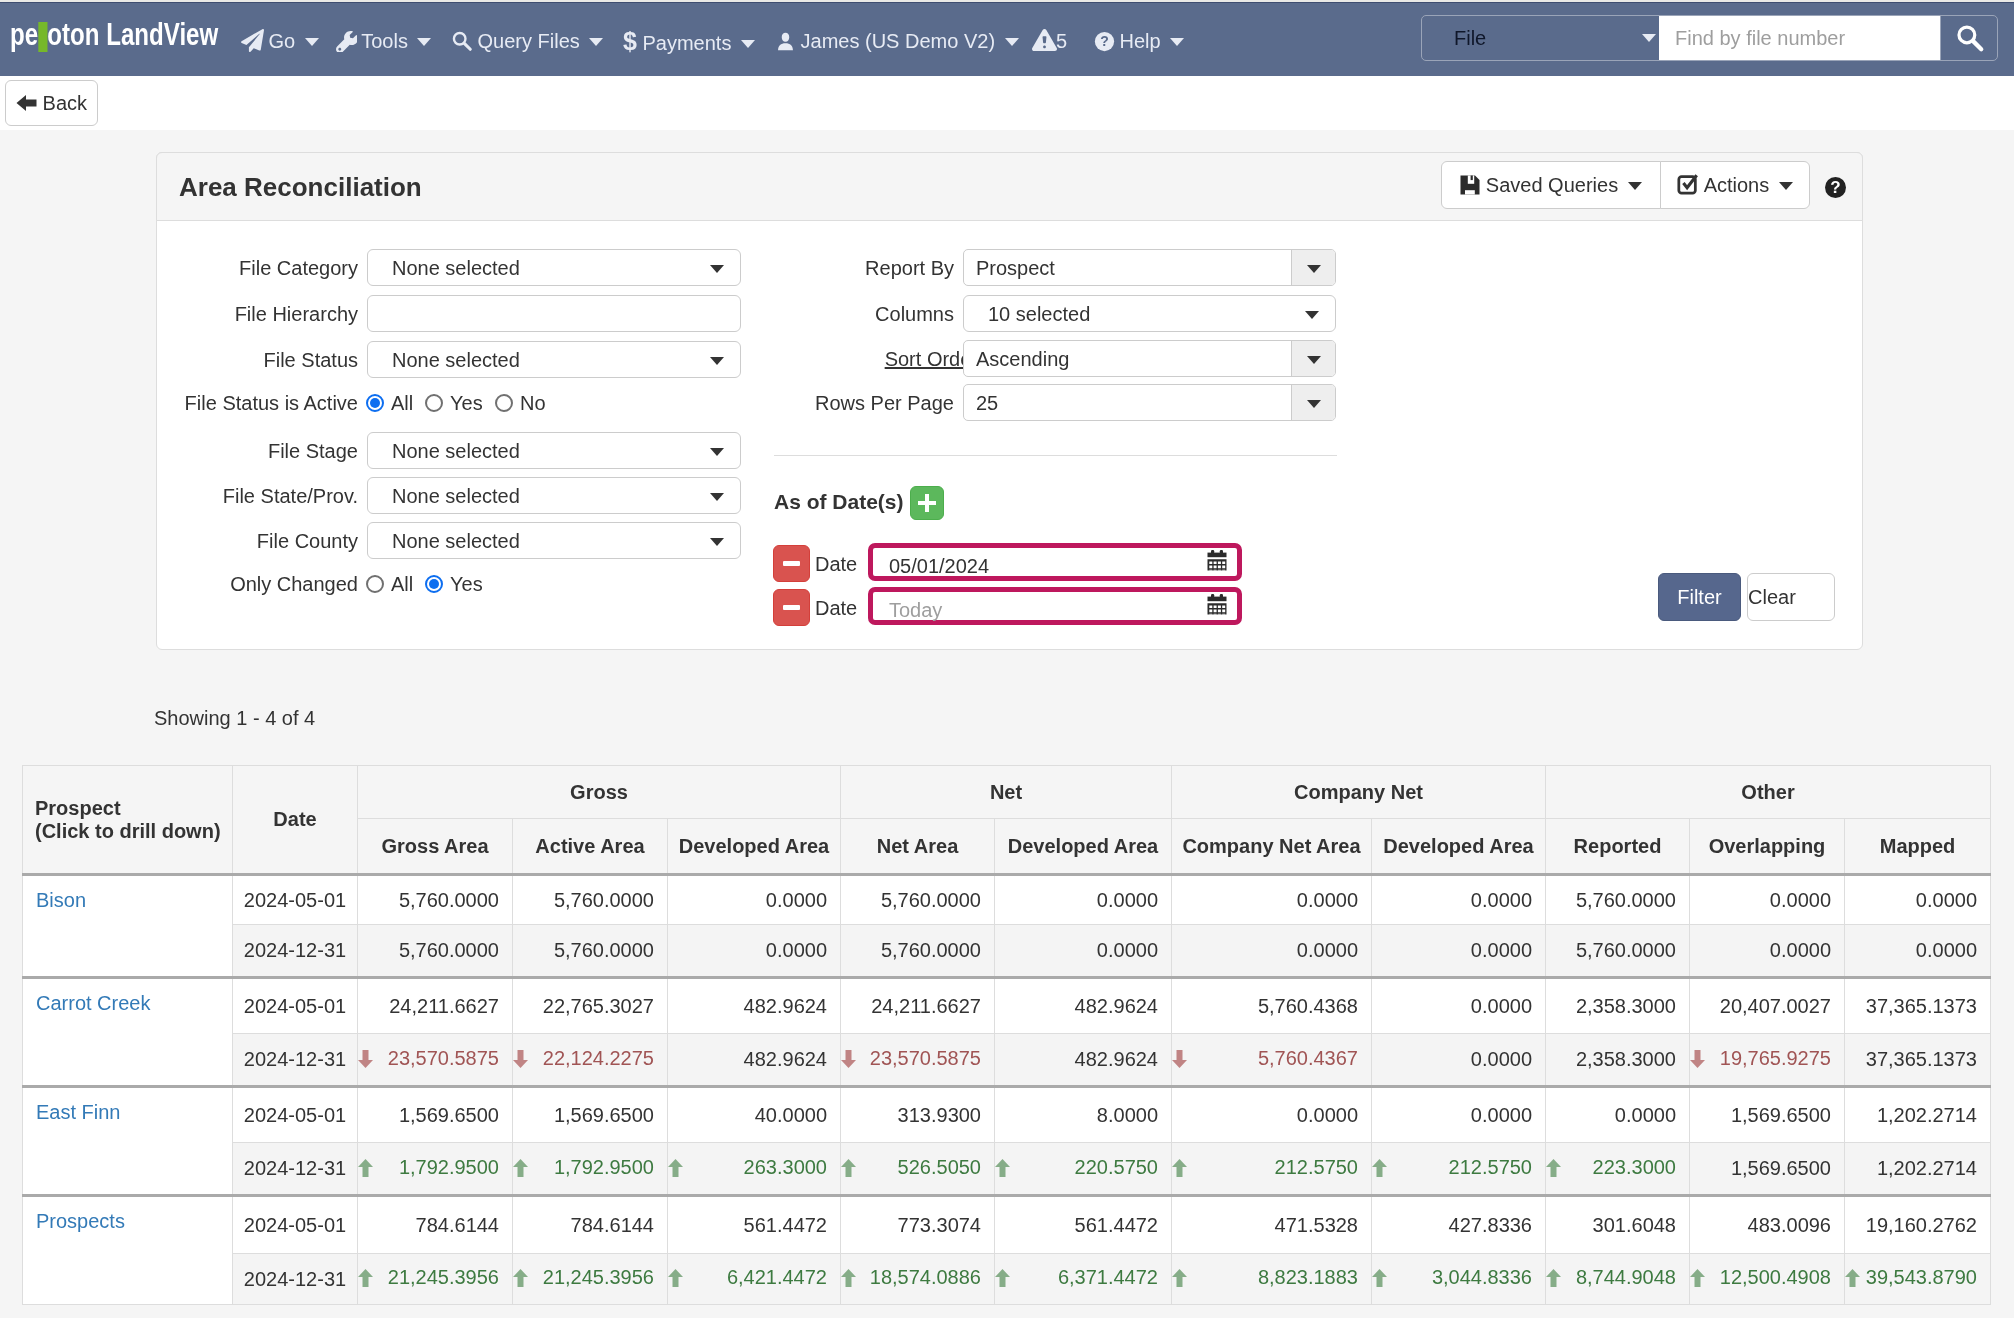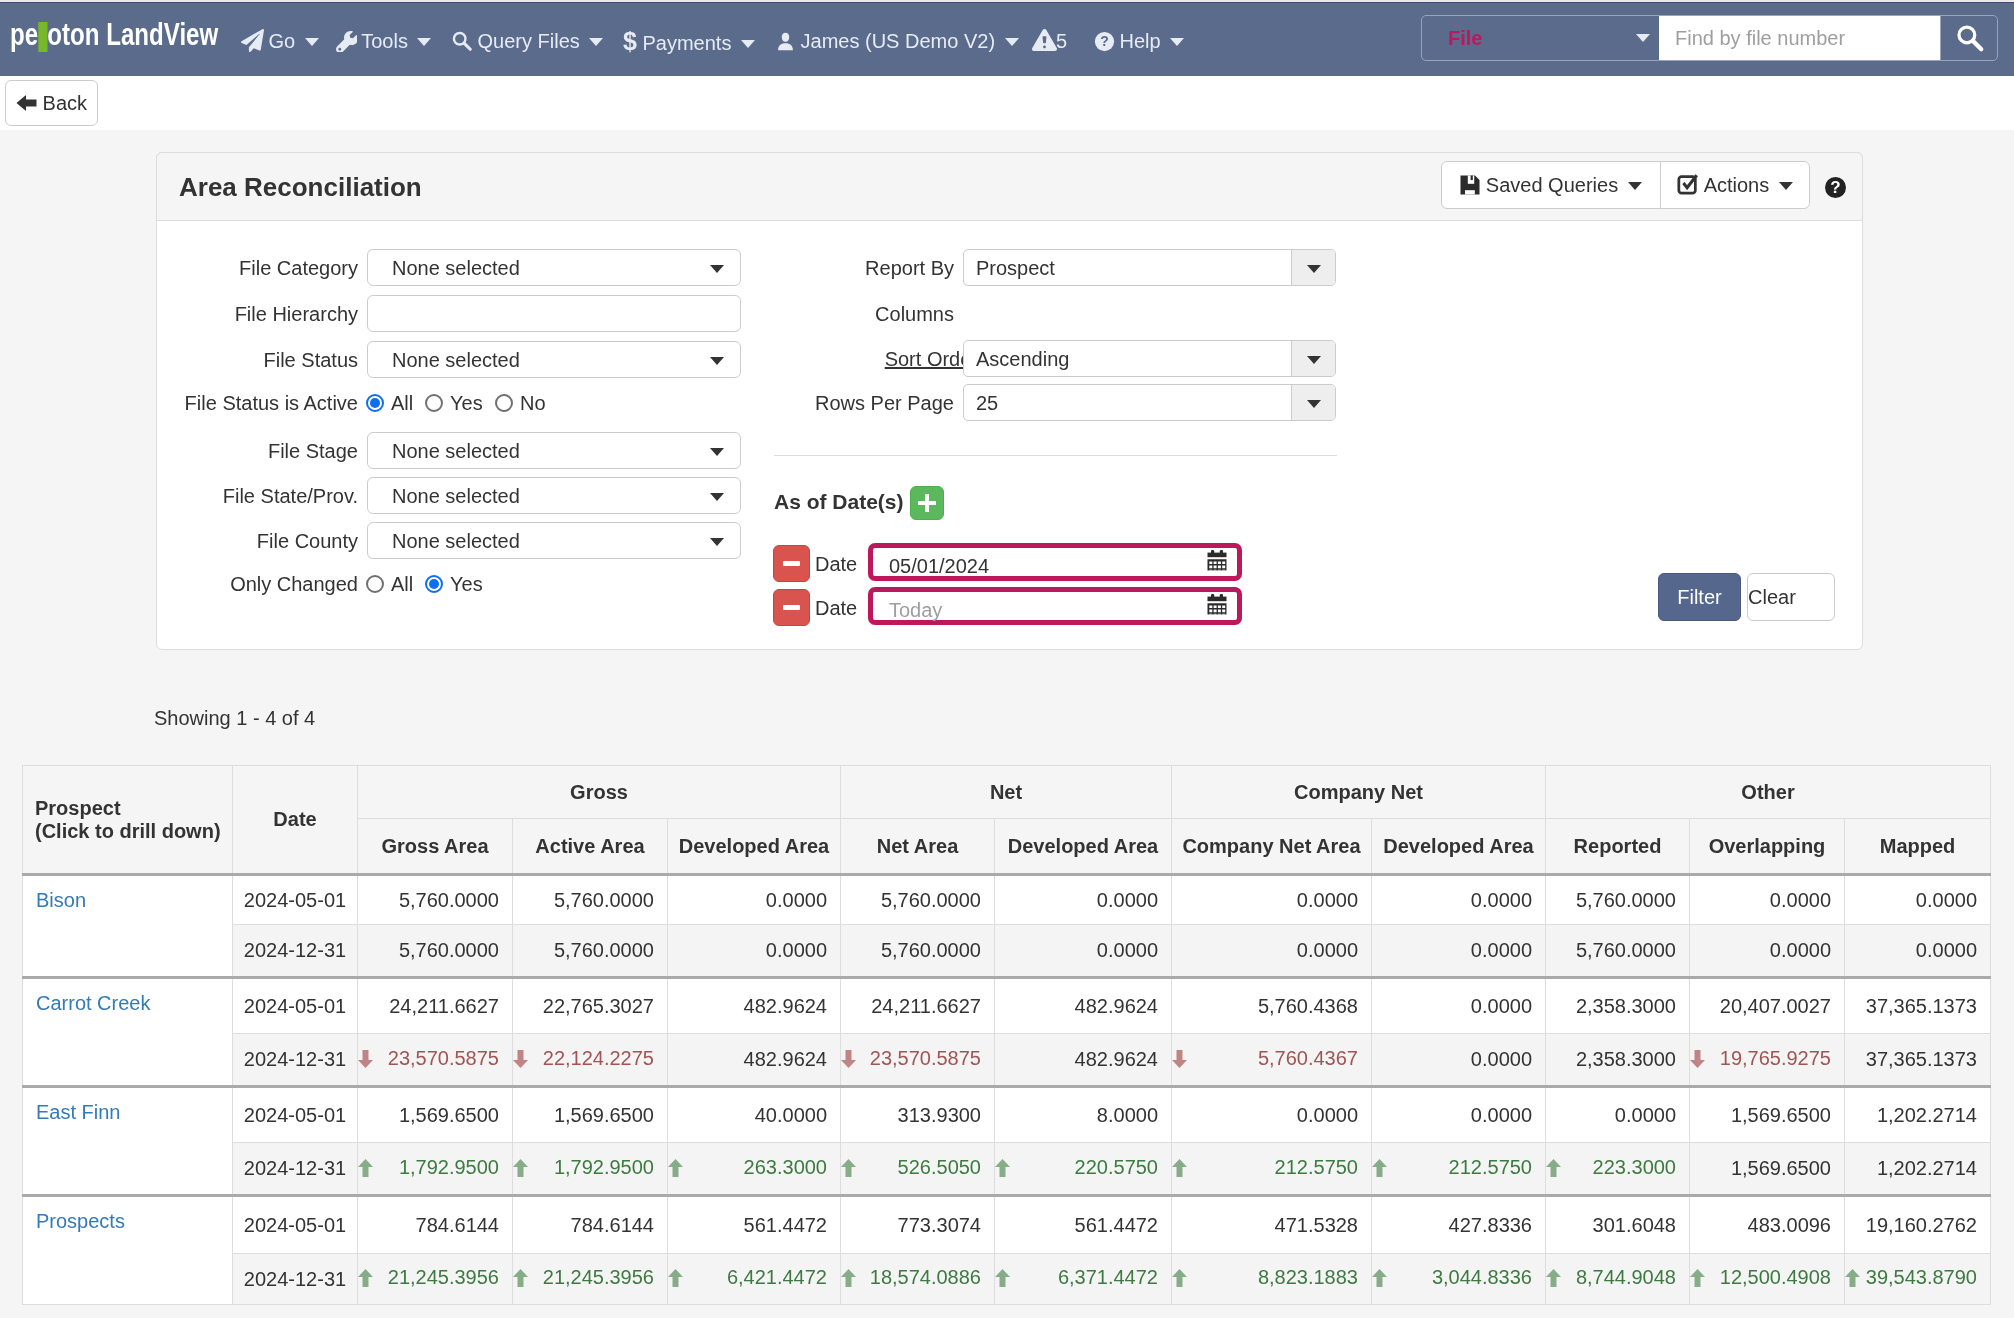--- a/index.html
+++ b/index.html
@@ -13,21 +13,21 @@
 .navtxt { color:#e7ebf4; font-size:20px; }
 .brand { left:10px; top:16px; color:#fff; font-weight:bold; font-size:31.5px; line-height:36px; letter-spacing:0; transform:scaleX(0.765); transform-origin:left top; white-space:nowrap; }
 .brand .gbar { display:inline-block; width:12px; height:30px; background:#76b82a; vertical-align:-7px; margin:0 0px; }
 .caret { display:inline-block; width:0; height:0; border-left:7px solid transparent; border-right:7px solid transparent; border-top:8px solid #e7ebf4; vertical-align:2px; margin-left:4px; }
 .caret.dark { border-top-color:#333; }
 .navitem { top:2px; height:74px; line-height:78px; white-space:nowrap; }
 .navitem svg { vertical-align:-4px; margin-right:-1px; }
 
 
 #searchgrp { left:1421px; top:15px; width:577px; height:46px; border:1px solid #9aa4b8; border-radius:5px; }
-#filesel { left:7px; top:0; width:237px; height:44px; line-height:45px; color:#be185d; font-size:20px; padding-left:19px;font-weight:bold; }
+#filesel { left:13px; top:0; width:237px; height:44px; line-height:45px; color:#0f172a; font-size:20px; padding-left:19px; }
 #filesel .caret { position:absolute; right:16px; top:18px; }
 #searchinput { left:237px; top:0; width:281px; height:44px; background:#fff; color:#9e9e9e; font-size:20px; line-height:45px; padding-left:16px; }
 #searchbtn { left:518px; top:0; width:58px; height:44px; border-left:1px solid #9aa4b8; border-radius:0 4px 4px 0; }
 
 
 #backbtn { left:5px; top:80px; width:93px; height:46px; background:#fff; border:1px solid #ccc; border-radius:6px; font-size:20px; color:#333; line-height:44px; text-align:center; }
 
 
 #pagebg { left:0; top:130px; width:2014px; height:1188px; background:#f5f5f5; }
 
@@ -188,20 +188,21 @@
   <div class="abs radio" style="left:366px; top:575px;"></div>
   <div class="abs rlabel" style="left:391px; top:573px;">All</div>
   <div class="abs radio sel2" style="left:425px; top:575px;"></div>
   <div class="abs rlabel" style="left:450px; top:573px;">Yes</div>
 
   <div class="abs flabel" style="left:720px; top:249px; width:234px;">Report By</div>
   <div class="abs combo" style="left:963px; top:249px; width:373px;">Prospect<span class="cbtn">
         <span class="caret"></span>
       </span></div>
   <div class="abs flabel" style="left:720px; top:295px; width:234px;">Columns</div>
+  <div class="abs sel" style="left:963px; top:295px; width:373px;">10 selected<span class="caret"></span></div>
   <div class="abs flabel" style="left:744px; top:340px; width:234px;text-decoration:underline;">Sort Order</div>
   <div class="abs combo" style="left:963px; top:340px; width:373px;">Ascending<span class="cbtn">
         <span class="caret"></span>
       </span></div>
   <div class="abs flabel" style="left:720px; top:384px; width:234px;">Rows Per Page</div>
   <div class="abs combo" style="left:963px; top:384px; width:373px;">25<span class="cbtn">
         <span class="caret"></span>
       </span></div>
 
   <div class="abs" id="hrline"></div>

